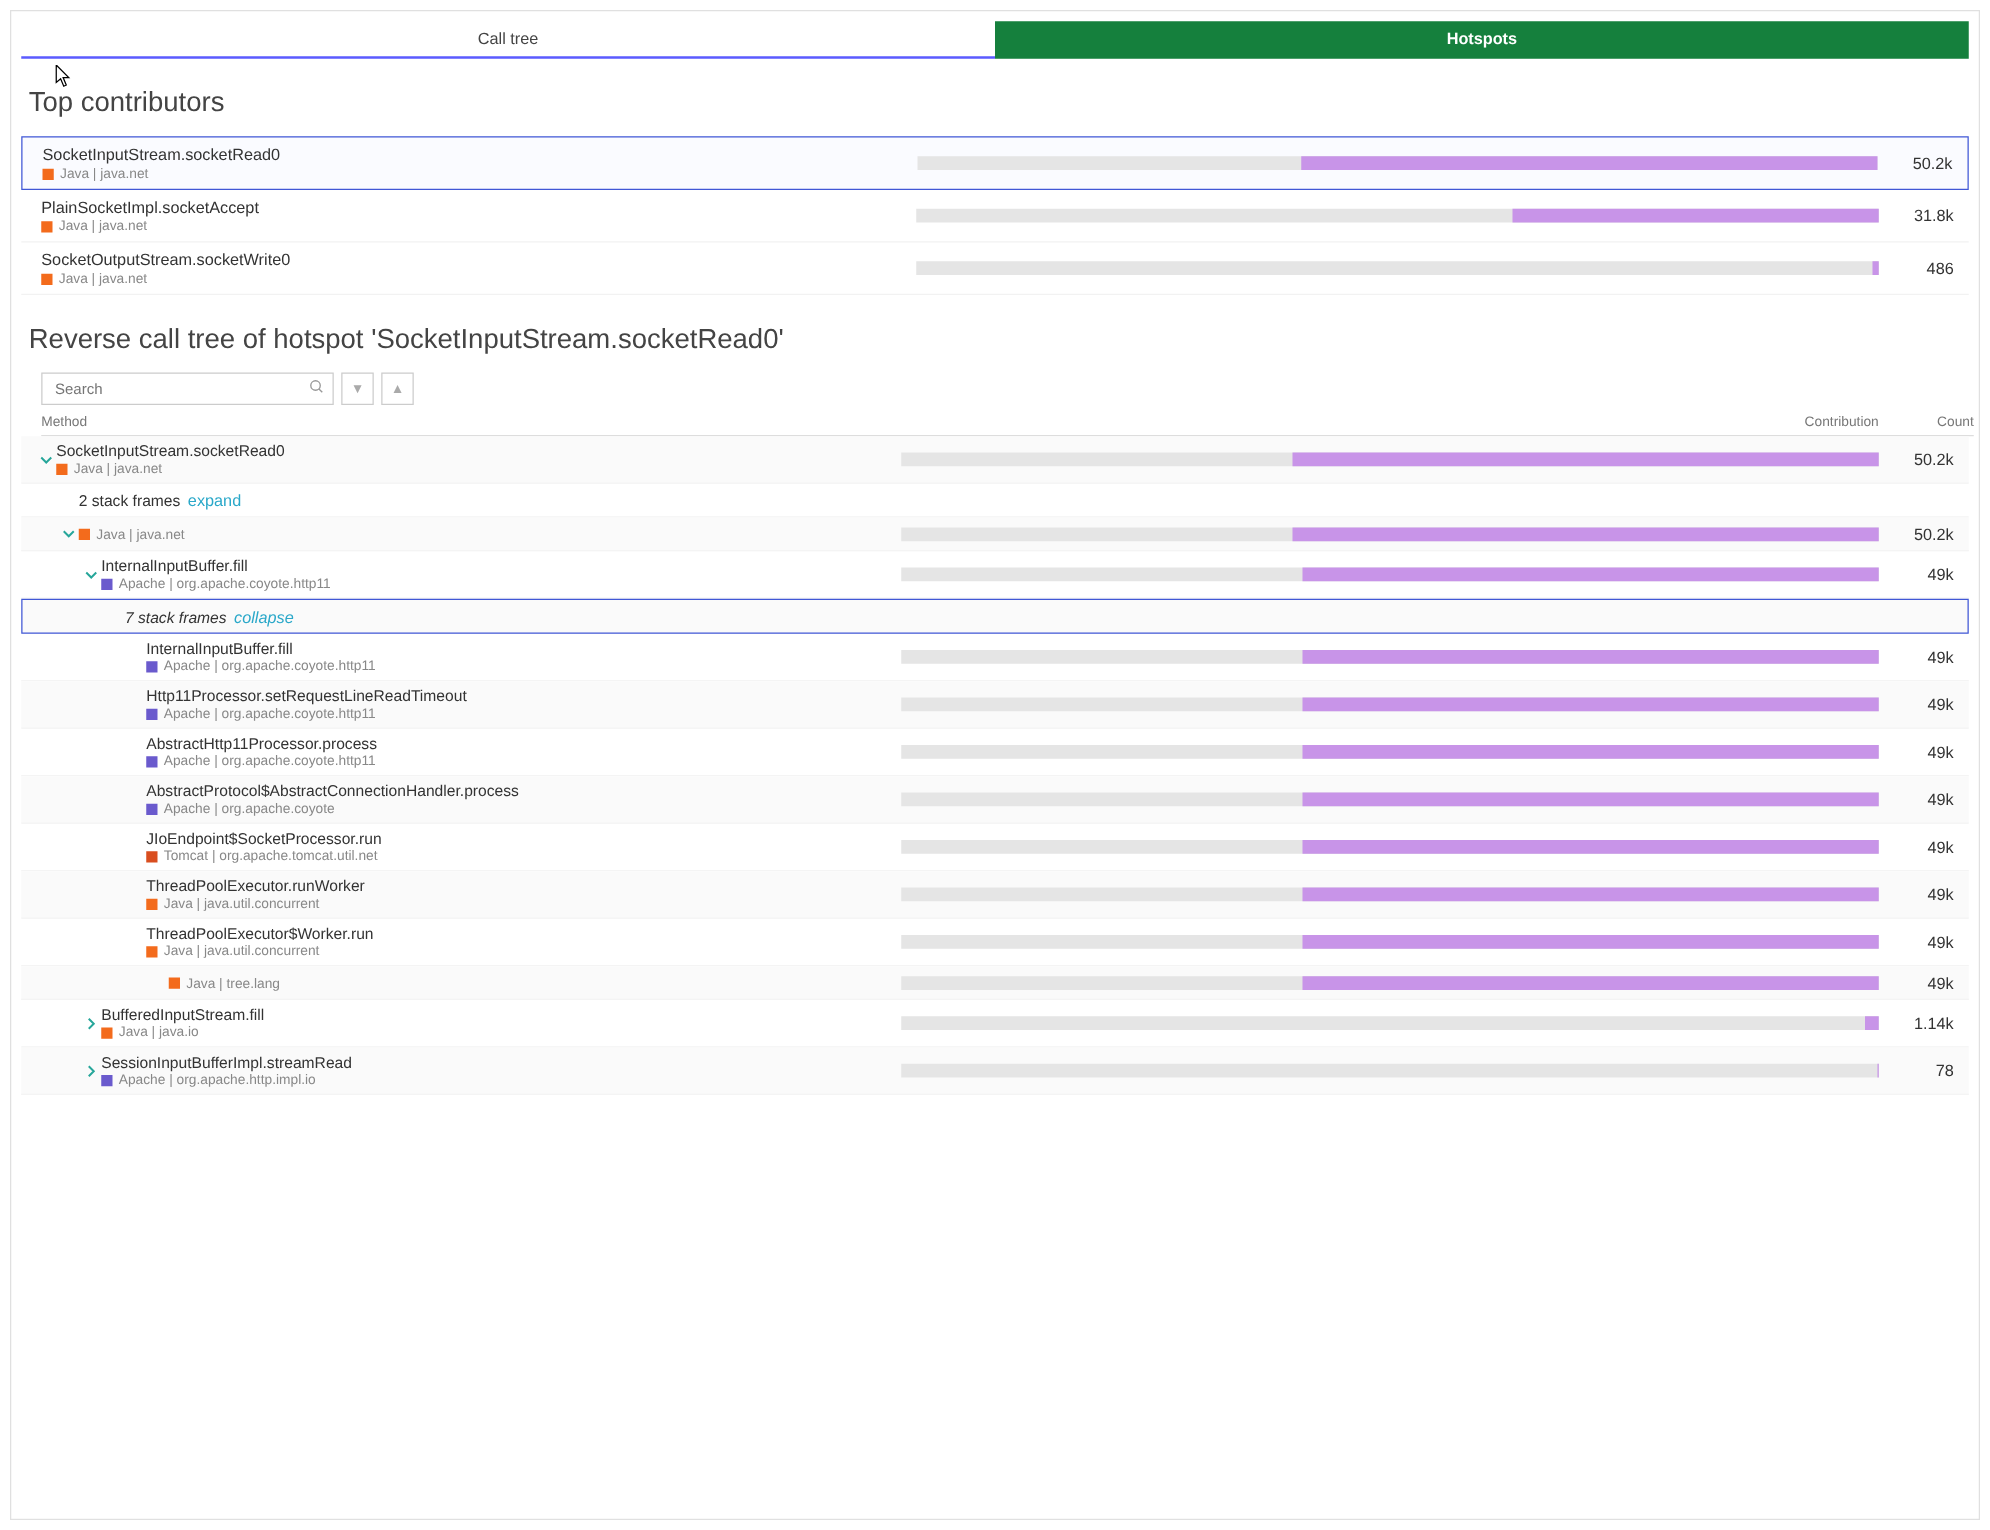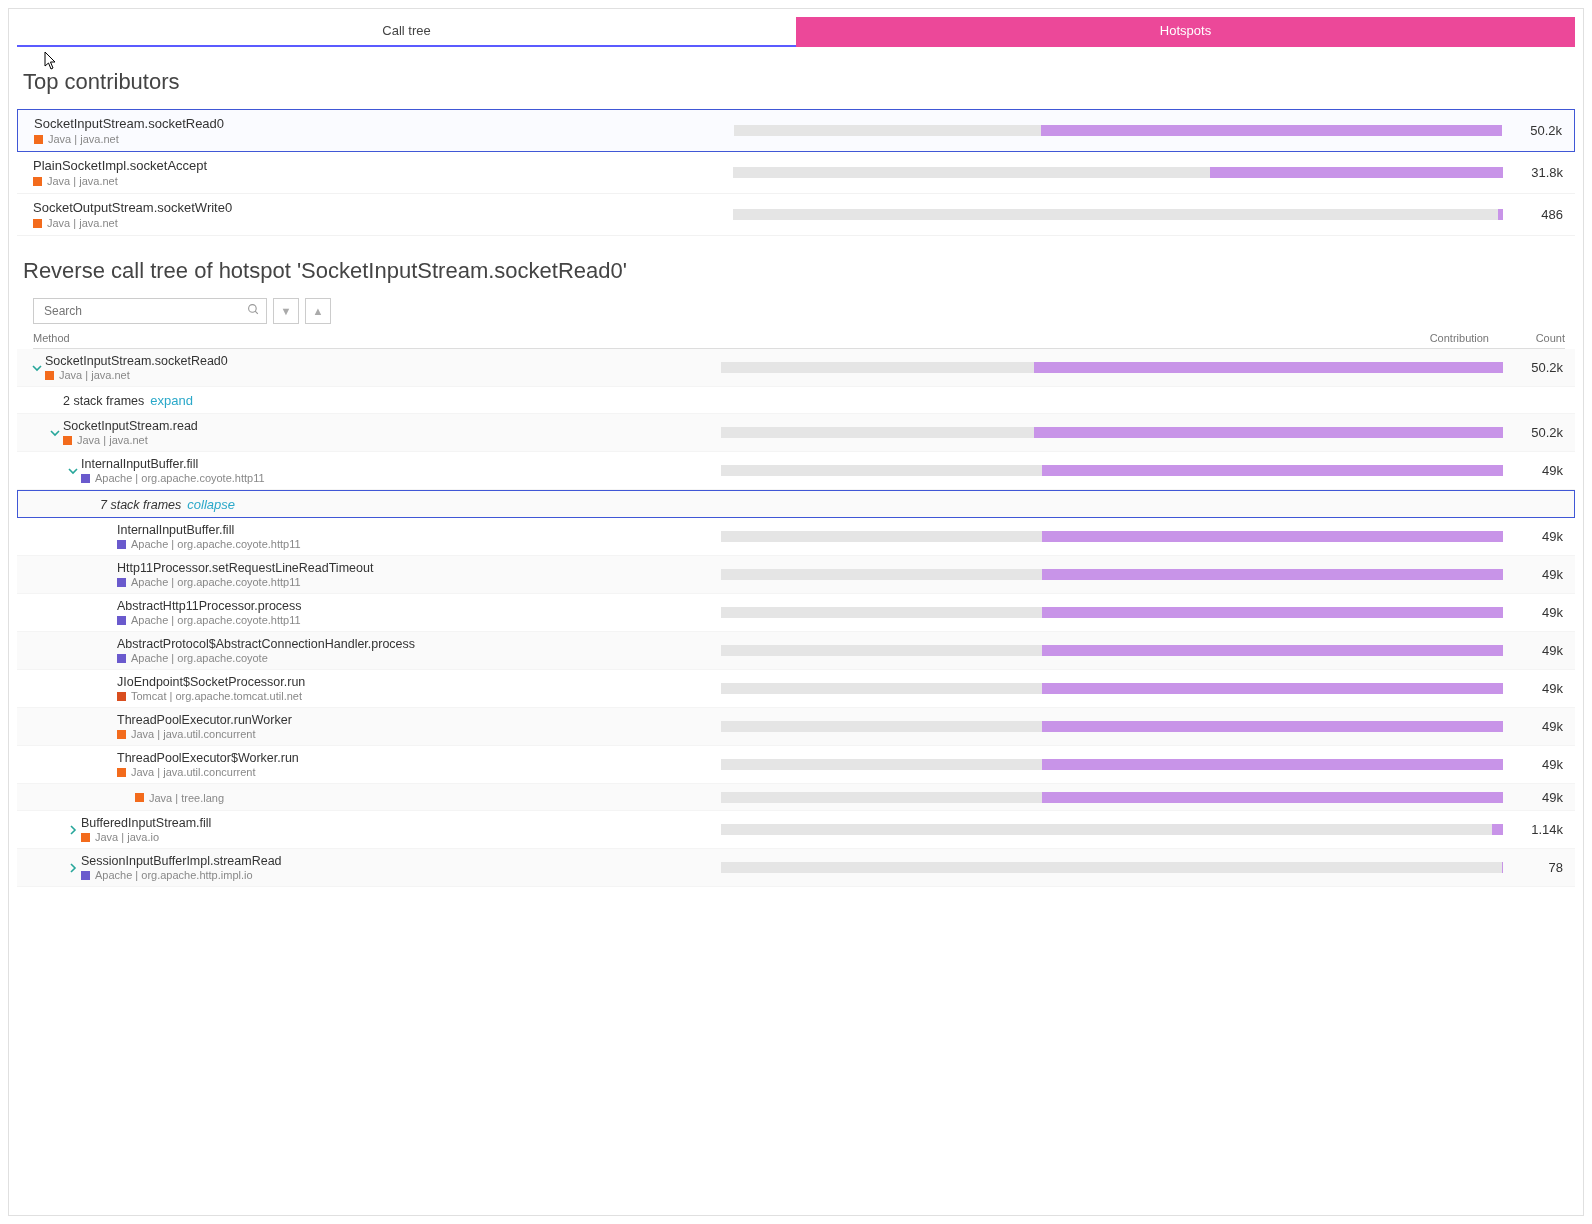--- a/index.html
+++ b/index.html
@@ -28,23 +28,23 @@
   font-size: 13px;
   cursor: pointer;
   user-select: none;
 }
 .tab.inactive {
   color: #444;
   border-bottom: 2px solid #5b5bff;
   background: #fff;
 }
 .tab.active {
-  background: #ec4899;
+  background: #15803d;
   color: #fff;
-  font-weight: 400;
+  font-weight: 700;
 }
 .section-title {
   font-size: 22px;
   font-weight: 300;
   color: #444;
   margin: 22px 0 14px 14px;
 }
 .contrib-list { margin: 0 8px; }
 .contrib-row {
   display: flex;
@@ -134,21 +134,21 @@
   display: flex;
   align-items: center;
   justify-content: center;
   cursor: pointer;
   color: #aaa;
   font-size: 11px;
 }
 .tree-header {
   display: flex;
   align-items: center;
-  margin: 6px 18px 0 24px;
+  margin: 6px 4px 0 24px;
   border-bottom: 1px solid #ddd;
   padding-bottom: 4px;
   font-size: 11px;
   color: #777;
 }
 .tree-header .col-method { flex: 0 0 710px; }
 .tree-header .col-contrib { flex: 1; text-align: right; padding-right: 16px; }
 .tree-header .col-count { width: 60px; text-align: right; }
 .tree-list { margin: 0 8px; }
 .tree-row {
@@ -342,21 +342,20 @@
       </div>
       <div class="tree-row">
         <div class="tree-indent" style="width:46px;justify-content:flex-end">
           <span class="chevron down">
             <svg width="10" height="10" viewBox="0 0 10 10">
               <path d="M1 3 L5 7 L9 3" fill="none" stroke="#26a69a" stroke-width="1.6"></path>
             </svg>
           </span>
         </div>
         <div class="tree-main" style="width:658px">
-          <div class="tree-method">SocketInputStream.read</div>
           <div class="tree-meta">
             <span class="swatch swatch-java"></span>
             <span>Java | java.net</span>
           </div>
         </div>
         <div class="tree-bar-cell">
           <div class="bar">
             <div class="bar-fill" style="width:60%"></div>
           </div>
         </div>

